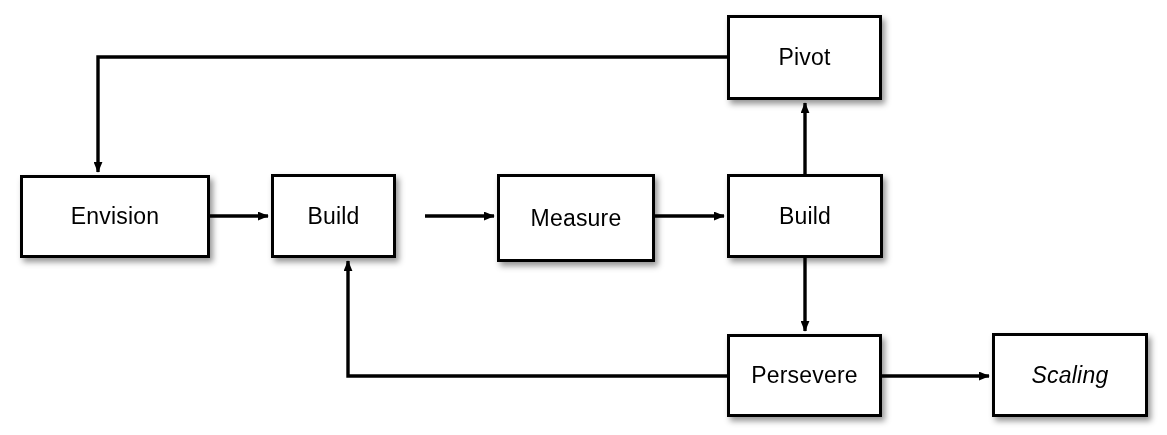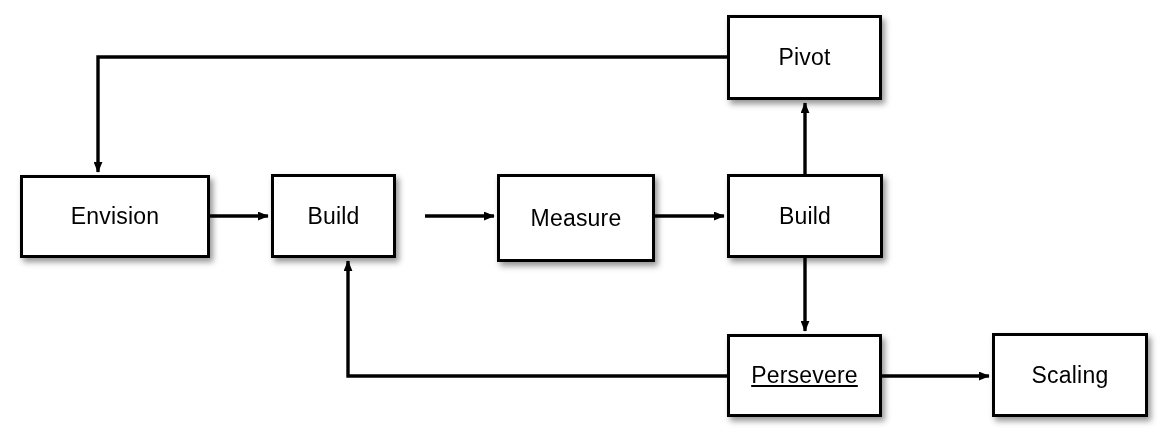--- a/index.html
+++ b/index.html
@@ -89,21 +89,21 @@
   </div>
 
   <div class="node" style="left:727px; top:174px; width:156px; height:84px;">
     <span class="node-label">Build</span>
   </div>
 
   <div class="node" style="left:727px; top:15px; width:155px; height:85px;">
     <span class="node-label">Pivot</span>
   </div>
 
-  <div class="node" style="left:727px; top:334px; width:155px; height:83px;text-decoration:underline;">
+  <div class="node" style="left:727px; top:334px; width:155px; height:83px;">
     <span class="node-label">Persevere</span>
   </div>
 
-  <div class="node" style="left:992px; top:333px; width:156px; height:84px;">
+  <div class="node" style="left:992px; top:333px; width:156px; height:84px;font-style:italic;">
     <span class="node-label">Scaling</span>
   </div>
 
 </div>
 
 </body></html>

